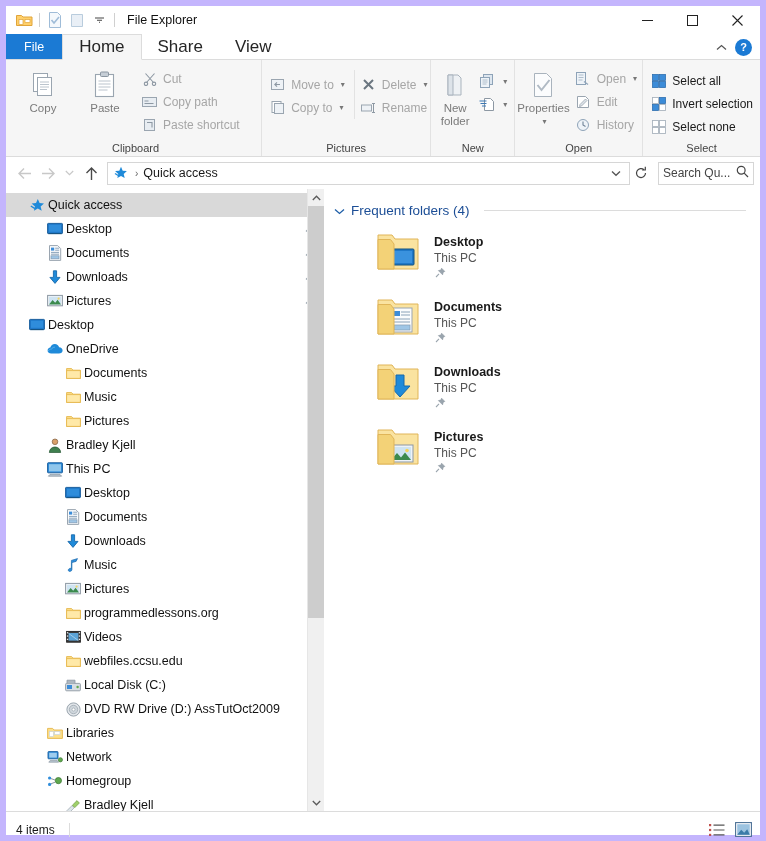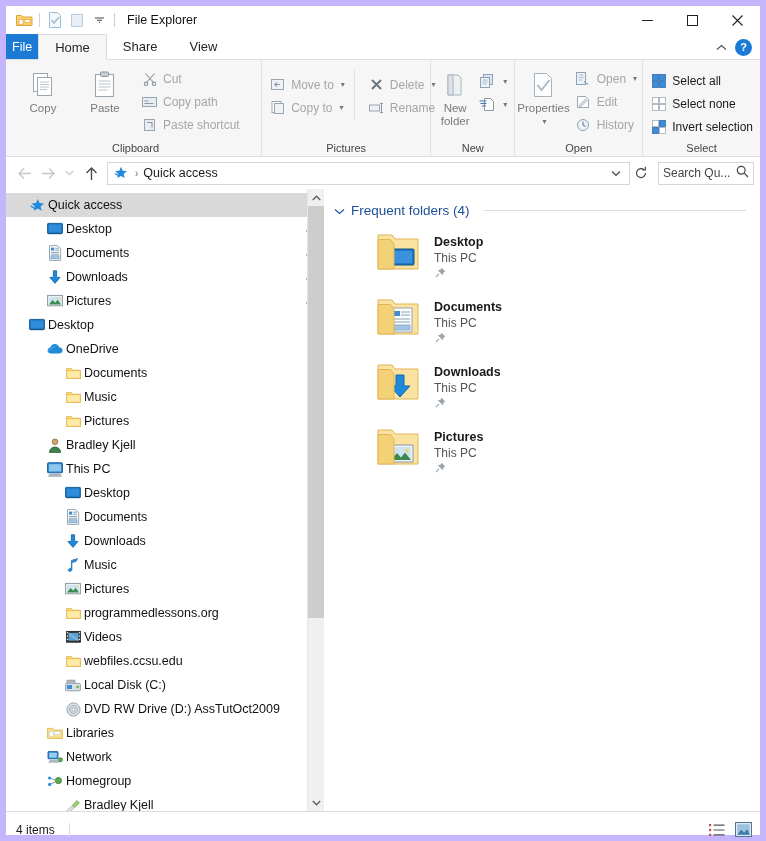--- a/index.html
+++ b/index.html
@@ -51,25 +51,25 @@
   
   .tabstrip {
     height: 26px; flex: 0 0 26px;
     display: flex; align-items: stretch;
     background: #ffffff;
     border-bottom: 1px solid #dcdcdc;
     position: relative;
   }
   .tab {
     padding: 0 16px; display: flex; align-items: center;
-    font-size: 13px; color: #262626;
+    font-size: 17px; color: #262626;
   }
   .tab-file {
     background: #1b7ad4; color: #ffffff;
-    padding: 0 6px; font-size: 12.5px;
+    padding: 0 18px; font-size: 12.5px;
   }
   .tab-active {
     background: #f6f6f6;
     border: 1px solid #dcdcdc; border-bottom: 1px solid #f6f6f6;
     margin-bottom: -1px;
   }
   .tabstrip-right {
     position: absolute; right: 4px; top: 0; height: 26px;
     display: flex; align-items: center; gap: 8px; padding-right: 4px;
   }
@@ -374,21 +374,21 @@
             <span class="small-ico">
               <svg width="14" height="13" viewBox="0 0 14 13">
                 <rect x="1" y="0.5" width="9" height="11" fill="#fff" stroke="#9aa5b0" stroke-width="1"></rect>
                 <rect x="3.5" y="2.5" width="9" height="10" fill="#eef2f6" stroke="#9aa5b0" stroke-width="1"></rect>
               </svg>
             </span>
             <span>Copy to</span>
             <span class="caret">▾</span>
           </div>
         </div>
-        <div class="small-col" style="border-left:1px solid #e2e2e2;margin-left:4px;padding-left:8px">
+        <div class="small-col" style="border-left:1px solid #e2e2e2;margin-left:4px;padding-left:0">
           <div class="small-btn disabled">
             <span class="small-ico">
               <svg width="13" height="13" viewBox="0 0 13 13">
                 <path d="M2 2l9 9M11 2l-9 9" stroke="#6b7680" stroke-width="2"></path>
               </svg>
             </span>
             <span>Delete</span>
             <span class="caret">▾</span>
           </div>
           <div class="small-btn disabled">
@@ -500,37 +500,37 @@
                 <rect x="0.5" y="7.5" width="6" height="6" fill="#3c8cd8" stroke="#2f6fae" stroke-width="0.8"></rect>
                 <rect x="7.5" y="7.5" width="6" height="6" fill="#3c8cd8" stroke="#2f6fae" stroke-width="0.8"></rect>
               </svg>
             </span>
             <span>Select all</span>
           </div>
           <div class="small-btn">
             <span class="small-ico">
               <svg width="14" height="14" viewBox="0 0 14 14">
                 <rect x="0.5" y="0.5" width="6" height="6" fill="#fff" stroke="#aab4be" stroke-width="0.9"></rect>
+                <rect x="7.5" y="0.5" width="6" height="6" fill="#3c8cd8" stroke="#2f6fae" stroke-width="0.8"></rect>
+                <rect x="0.5" y="7.5" width="6" height="6" fill="#3c8cd8" stroke="#2f6fae" stroke-width="0.8"></rect>
+                <rect x="7.5" y="7.5" width="6" height="6" fill="#fff" stroke="#aab4be" stroke-width="0.9"></rect>
+              </svg>
+            </span>
+            <span>Invert selection</span>
+          </div>
+          <div class="small-btn">
+            <span class="small-ico">
+              <svg width="14" height="14" viewBox="0 0 14 14">
+                <rect x="0.5" y="0.5" width="6" height="6" fill="#fff" stroke="#aab4be" stroke-width="0.9"></rect>
                 <rect x="7.5" y="0.5" width="6" height="6" fill="#fff" stroke="#aab4be" stroke-width="0.9"></rect>
                 <rect x="0.5" y="7.5" width="6" height="6" fill="#fff" stroke="#aab4be" stroke-width="0.9"></rect>
                 <rect x="7.5" y="7.5" width="6" height="6" fill="#fff" stroke="#aab4be" stroke-width="0.9"></rect>
               </svg>
             </span>
             <span>Select none</span>
-          </div>
-          <div class="small-btn">
-            <span class="small-ico">
-              <svg width="14" height="14" viewBox="0 0 14 14">
-                <rect x="0.5" y="0.5" width="6" height="6" fill="#fff" stroke="#aab4be" stroke-width="0.9"></rect>
-                <rect x="7.5" y="0.5" width="6" height="6" fill="#3c8cd8" stroke="#2f6fae" stroke-width="0.8"></rect>
-                <rect x="0.5" y="7.5" width="6" height="6" fill="#3c8cd8" stroke="#2f6fae" stroke-width="0.8"></rect>
-                <rect x="7.5" y="7.5" width="6" height="6" fill="#fff" stroke="#aab4be" stroke-width="0.9"></rect>
-              </svg>
-            </span>
-            <span>Invert selection</span>
           </div>
         </div>
       </div>
       <div class="rgroup-label">Select</div>
     </div>
   </div>
 
   <div class="addrbar">
     <div class="navbtn">
       <svg width="15" height="13" viewBox="0 0 15 13">

